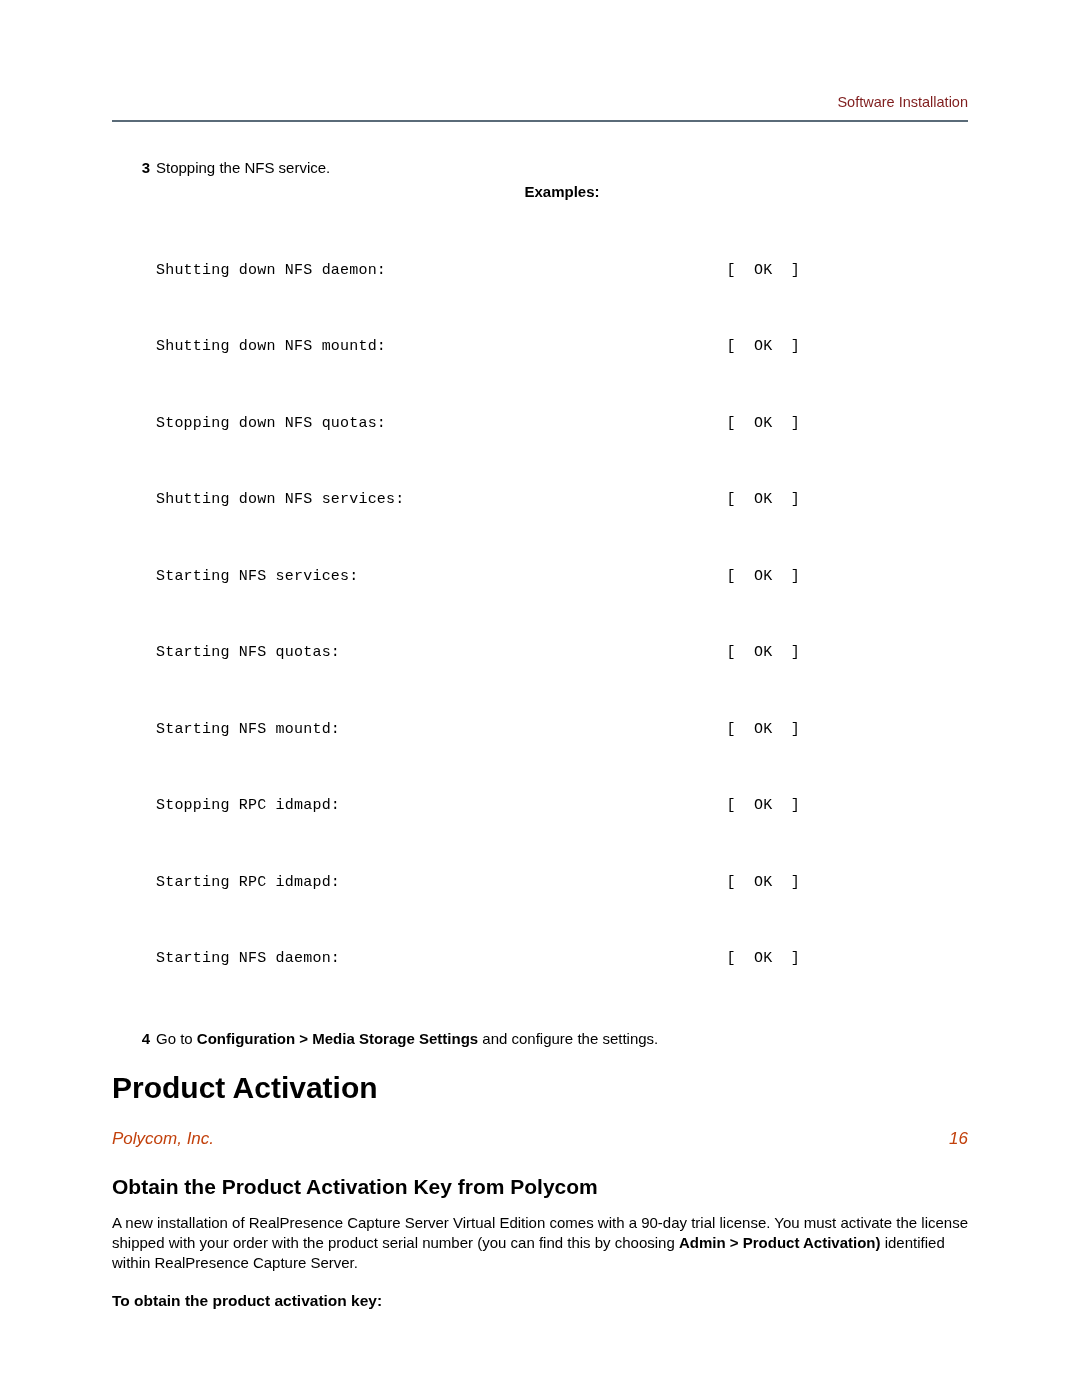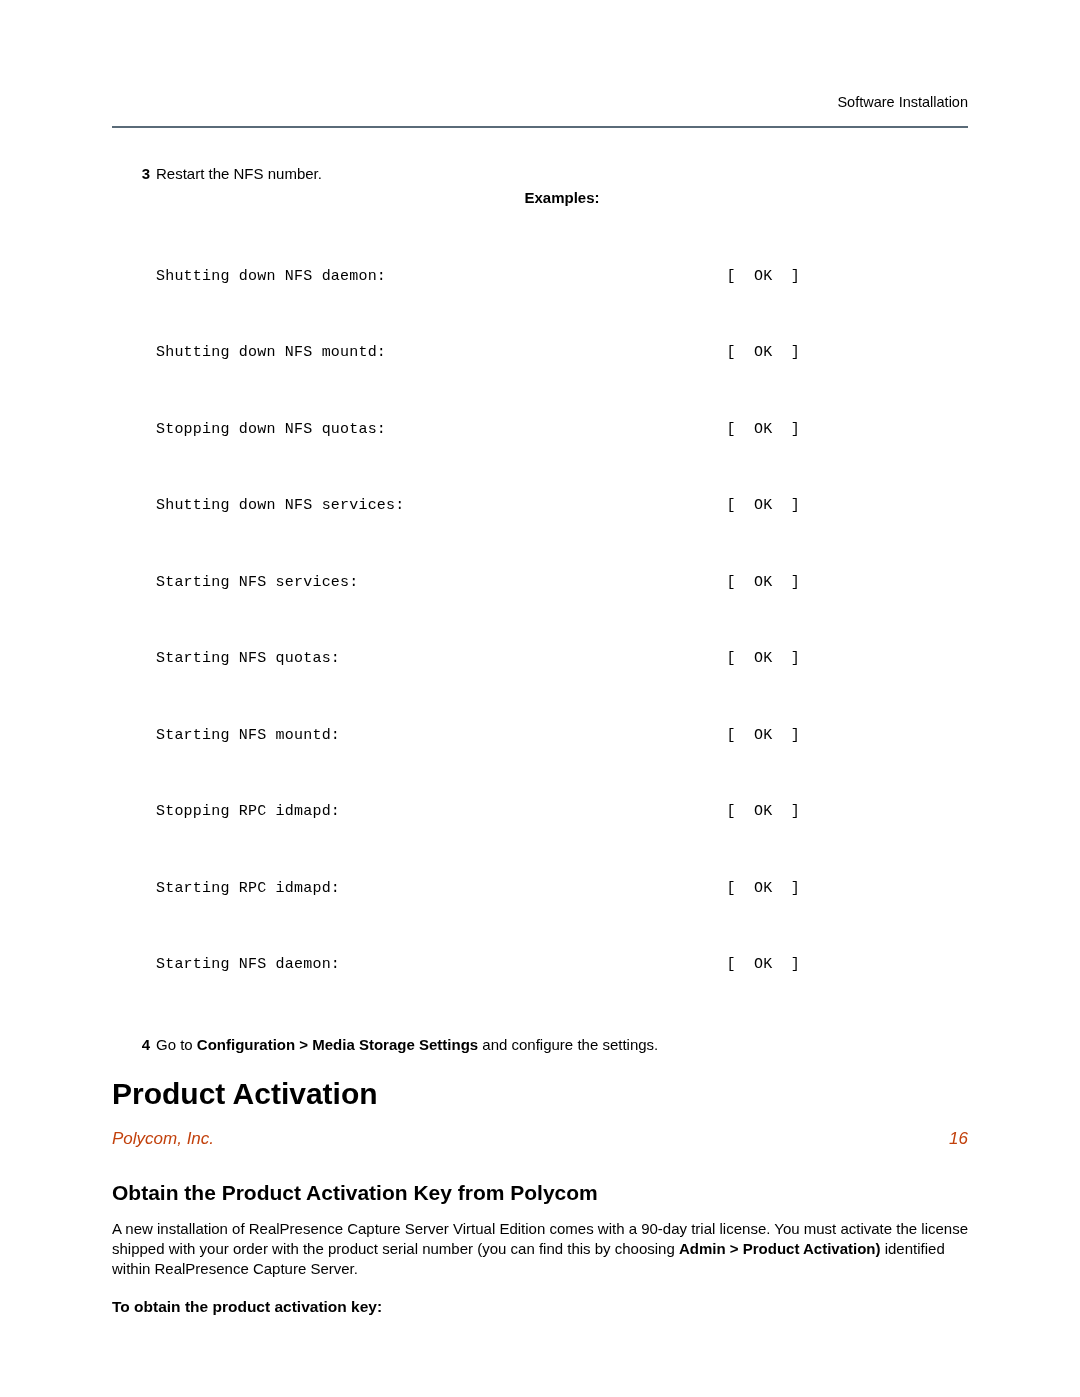--- a/index.html
+++ b/index.html
@@ -9,22 +9,22 @@
     font-size: 15px;
     color: #000;
     position: relative;
   }
   .page {
     padding: 94px 112px 0 112px;
   }
   .header-section {
     text-align: right;
     font-size: 14.5px;
-    color: #000000;
-    padding-bottom: 16px;
+    color: #7f1d1d;
+    padding-bottom: 10px;
     border-bottom: 2px solid #5a6b78;
     margin-bottom: 36px;
   }
   .ol-top { list-style: none; padding-left: 44px; }
   .ol-top > li { position: relative; margin-bottom: 6px; line-height: 1.35; }
   .ol-top > li .num {
     position: absolute;
     left: -24px;
     font-weight: bold;
     text-align: right;
@@ -79,21 +79,21 @@
 
 <div class="page">
 
   <div class="header-section">
     <span>Software Installation</span>
   </div>
 
   <ol class="ol-top">
     <li>
       <span class="num">3</span>
-      <span>Restart the NFS number.</span>
+      <span>Stopping the NFS service.</span>
       <div class="examples-label">Examples:</div>
       <div class="term-block">
         <div class="term-row"><span>Shutting down NFS daemon:</span><span>[  OK  ]</span></div>
         <div class="term-row"><span>Shutting down NFS mountd:</span><span>[  OK  ]</span></div>
         <div class="term-row"><span>Stopping down NFS quotas:</span><span>[  OK  ]</span></div>
         <div class="term-row"><span>Shutting down NFS services:</span><span>[  OK  ]</span></div>
         <div class="term-row"><span>Starting NFS services:</span><span>[  OK  ]</span></div>
         <div class="term-row"><span>Starting NFS quotas:</span><span>[  OK  ]</span></div>
         <div class="term-row"><span>Starting NFS mountd:</span><span>[  OK  ]</span></div>
         <div class="term-row"><span>Stopping RPC idmapd:</span><span>[  OK  ]</span></div>

